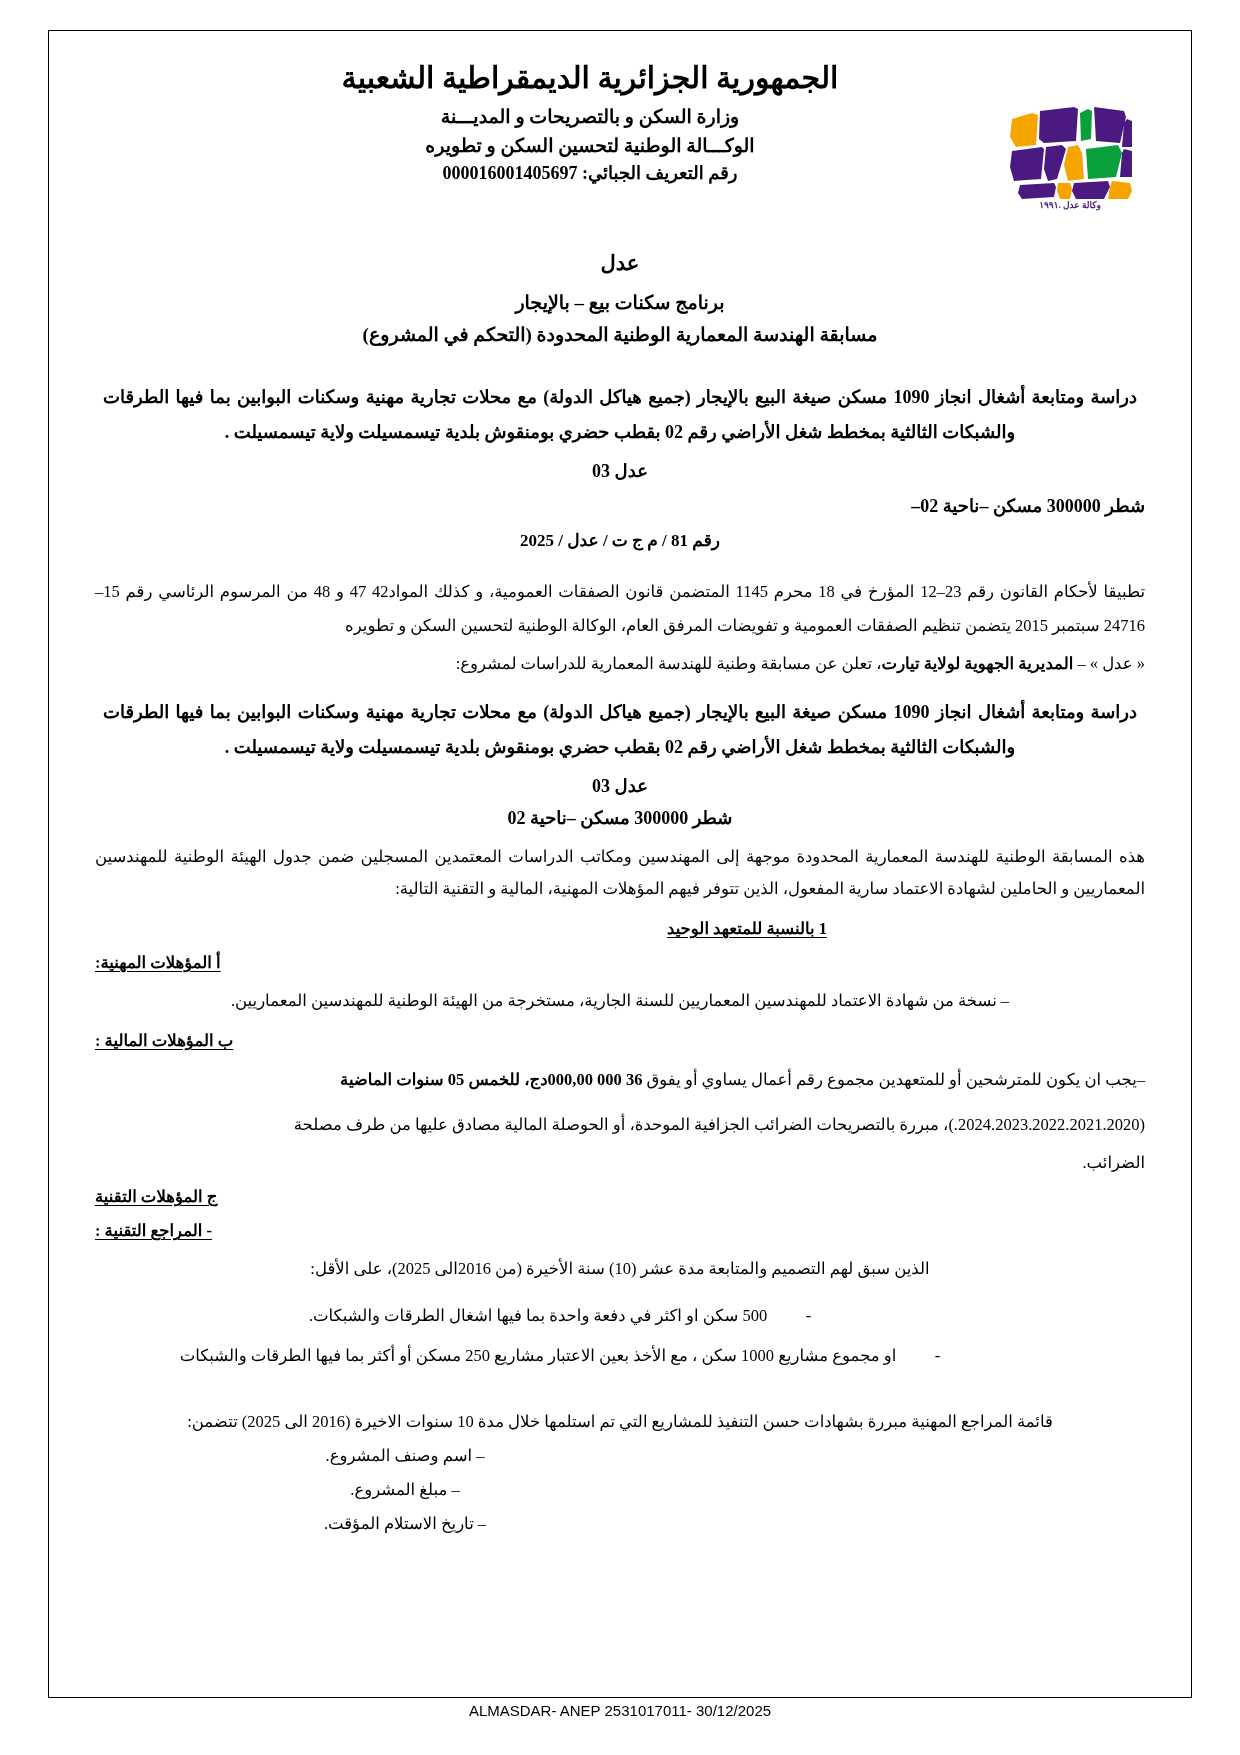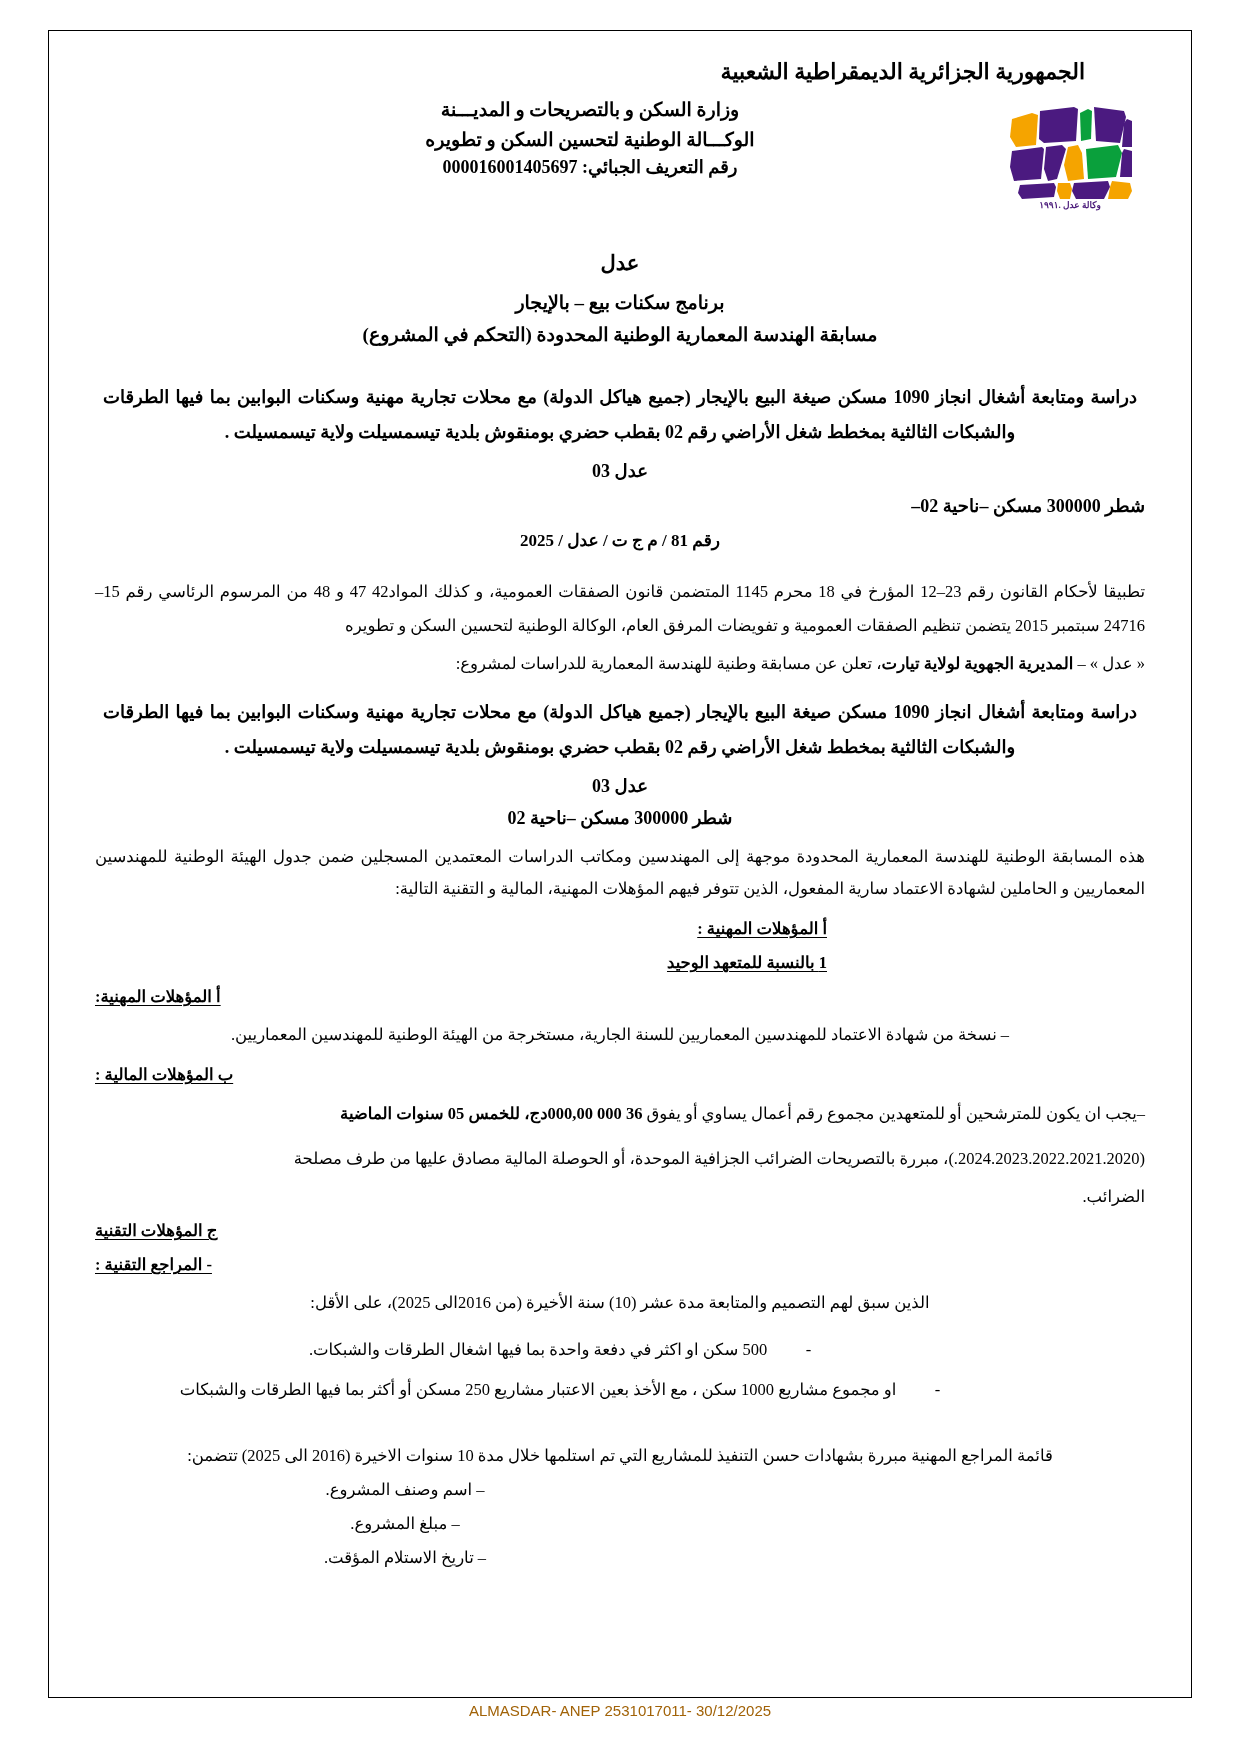--- a/index.html
+++ b/index.html
@@ -39,21 +39,21 @@
   }
   .header-text {
     text-align: center;
     padding-right: 60px;
   }
   .hdr-line {
     font-weight: bold;
     line-height: 1.55;
     white-space: nowrap;
   }
-  .hdr-1 { font-size: 22px; margin-bottom: 6px; text-align: right; }
+  .hdr-1 { font-size: 30px; margin-bottom: 0; }
   .hdr-2 { font-size: 19px; letter-spacing: 0px; }
   .hdr-3 { font-size: 19px; }
   .hdr-4 { font-size: 18px; text-decoration: underline; text-underline-offset: 3px; }
   .hdr-5 { font-size: 18px; font-weight: bold; }
 
   
   .logo-wrap {
     position: absolute;
     right: 0px;
     top: 48px;
@@ -218,21 +218,21 @@
 
   
   .footer {
     position: absolute;
     left: 0;
     right: 0;
     bottom: 36px;
     text-align: center;
     font-family: "Liberation Sans", sans-serif;
     font-size: 15px;
-    color: #a16207;
+    color: #000000;
     direction: ltr;
   }
 </style>
 </head>
 <body>
 
 <div class="page">
 <div class="inner">
 
   <div class="header-block">
@@ -284,21 +284,20 @@
   <div class="para para-tight">
     <span>« عدل »  – </span><span class="b">المديرية الجهوية لولاية تيارت</span><span>، تعلن عن مسابقة وطنية للهندسة المعمارية للدراسات لمشروع:</span>
   </div>
 
   <div class="bold-center">دراسة ومتابعة أشغال انجاز  1090 مسكن صيغة البيع بالإيجار  (جميع هياكل الدولة) مع محلات تجارية مهنية وسكنات البوابين بما فيها الطرقات والشبكات الثالثية بمخطط شغل الأراضي رقم 02 بقطب حضري بومنقوش بلدية تيسمسيلت ولاية تيسمسيلت .</div>
   <div class="ctr-bold">عدل 03</div>
   <div class="ctr-bold">شطر 300000 مسكن –ناحية 02</div>
 
   <div class="para2">هذه المسابقة الوطنية للهندسة المعمارية المحدودة موجهة إلى المهندسين ومكاتب الدراسات المعتمدين المسجلين ضمن جدول الهيئة الوطنية للمهندسين المعماريين و الحاملين لشهادة الاعتماد سارية المفعول، الذين تتوفر فيهم المؤهلات المهنية، المالية و التقنية التالية:</div>
 
-  <div class="sec-head-r70">أ المؤهلات المهنية :</div>
   <div class="sec-head-r70">1 بالنسبة للمتعهد الوحيد</div>
   <div class="sec-head-r40">أ المؤهلات المهنية:</div>
   <div class="dash-line">– نسخة من شهادة الاعتماد للمهندسين المعماريين للسنة الجارية، مستخرجة من الهيئة الوطنية للمهندسين المعماريين.</div>
 
   <div class="sec-head-r40">ب المؤهلات المالية :</div>
   <div class="just-line">
     <span>–يجب ان يكون للمترشحين أو للمتعهدين مجموع رقم أعمال يساوي أو يفوق </span><span class="b">36 000 000,00</span><span class="b">دج، للخمس 05 سنوات الماضية</span>
   </div>
   <div class="just-line">(2024.2023.2022.2021.2020.)، مبررة بالتصريحات الضرائب الجزافية الموحدة، أو الحوصلة المالية مصادق عليها من طرف مصلحة</div>
   <div class="right-ind" style="text-align:right;padding-right:0;">الضرائب.</div>

